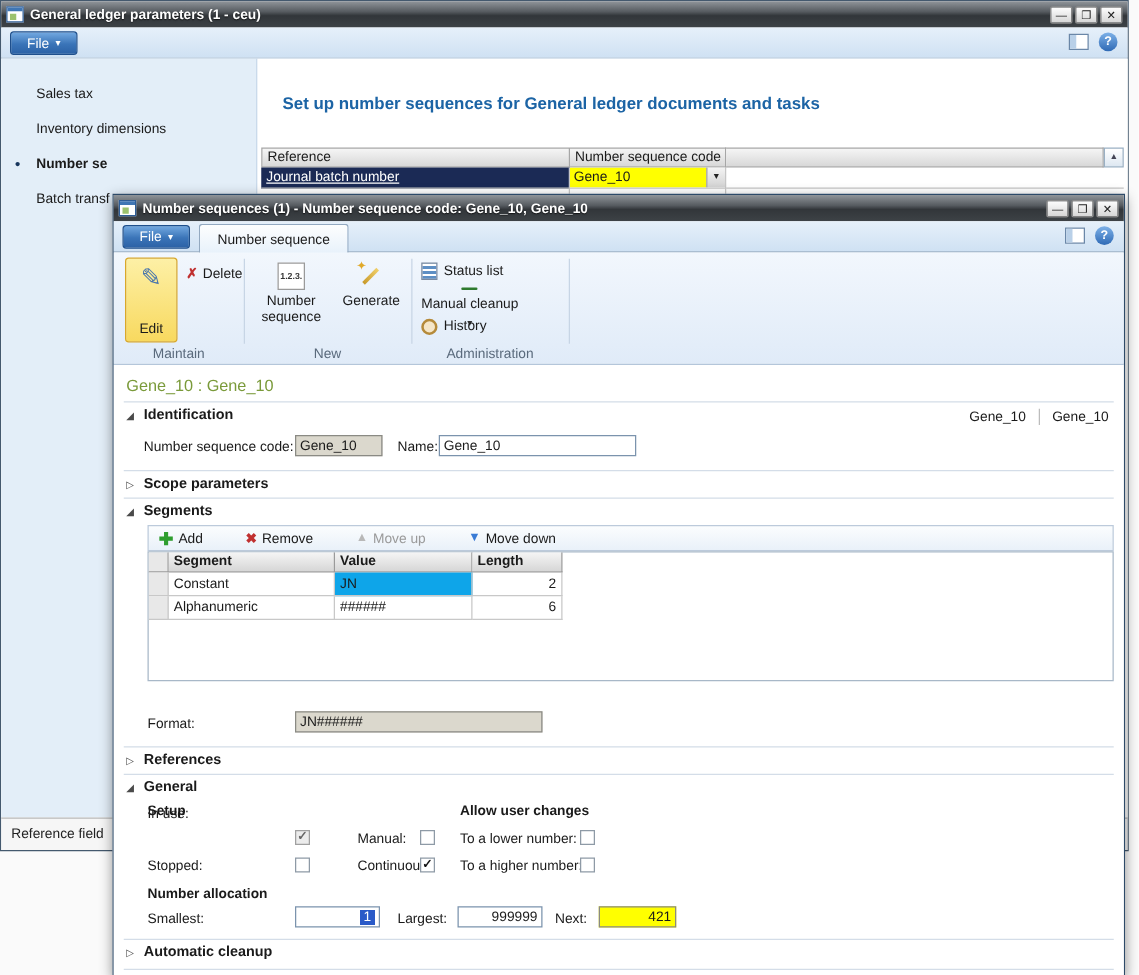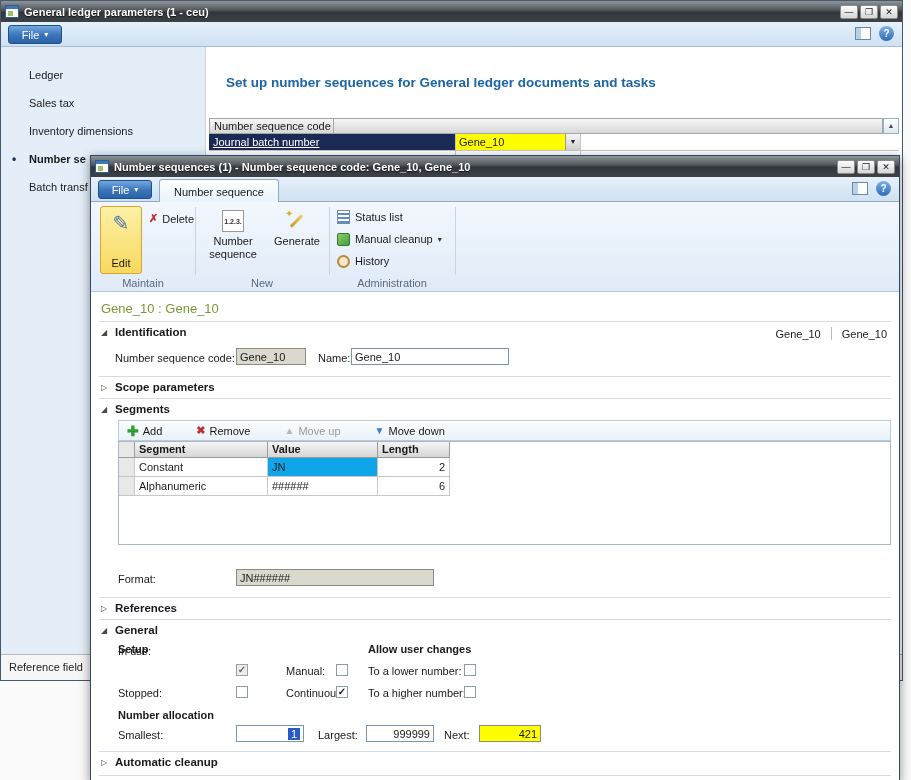--- a/index.html
+++ b/index.html
@@ -138,33 +138,33 @@
         <span>File</span>
         <span class="file-caret">▾</span>
       </span>
       <span class="strip-icons">
         <span class="pane-icon"></span>
         <span class="help-icon">?</span>
       </span>
     </div>
     <div class="bg-body">
       <div class="sidebar">
-        <div class="side-item"><span>Ledger</span></div>
         <div class="side-item"><span>Sales tax</span></div>
         <div class="side-item"><span>Inventory dimensions</span></div>
         <div class="side-item sel">
           <span class="side-bullet">•</span>
           <span>Number se</span>
         </div>
         <div class="side-item"><span>Batch transf</span></div>
       </div>
       <div class="bg-main">
         <div class="bg-heading">Set up number sequences for General ledger documents and tasks</div>
         <div class="bg-grid">
           <div class="bgg-hdr">
+            <span class="bgg-h" style="width:247px;">Reference</span>
             <span class="bgg-h" style="width:125px;">Number sequence code</span>
             <span class="bgg-h" style="flex:1;"></span>
             <span class="scrbtn">▲</span>
           </div>
           <div class="bgg-row">
             <span class="bgg-c row-sel" style="width:247px;text-decoration:underline;">Journal batch number</span>
             <span class="bgg-c combo" style="width:125px;">
               <span class="combo-txt">Gene_10</span>
               <span class="combo-btn">▼</span>
             </span>
@@ -233,21 +233,21 @@
           <span class="wand-star">✦</span>
         </span>
         <span>Generate</span>
       </div>
       <div class="rib-group-label" style="left:104px; width:134px;">New</div>
 
       <div class="adm-item" style="top:6px;">
         <span class="icon-statuslist"></span>
         <span>Status list</span>
       </div>
-      <div class="adm-item" style="top:28px;">
+      <div class="adm-item" style="top:28px;flex-direction:column;">
         <span class="icon-cleanup"></span>
         <span>Manual cleanup</span>
         <span class="caret-sm">▾</span>
       </div>
       <div class="adm-item" style="top:50px;">
         <span class="icon-history"></span>
         <span>History</span>
       </div>
       <div class="rib-group-label" style="left:238px; width:126px;">Administration</div>
     </div>

